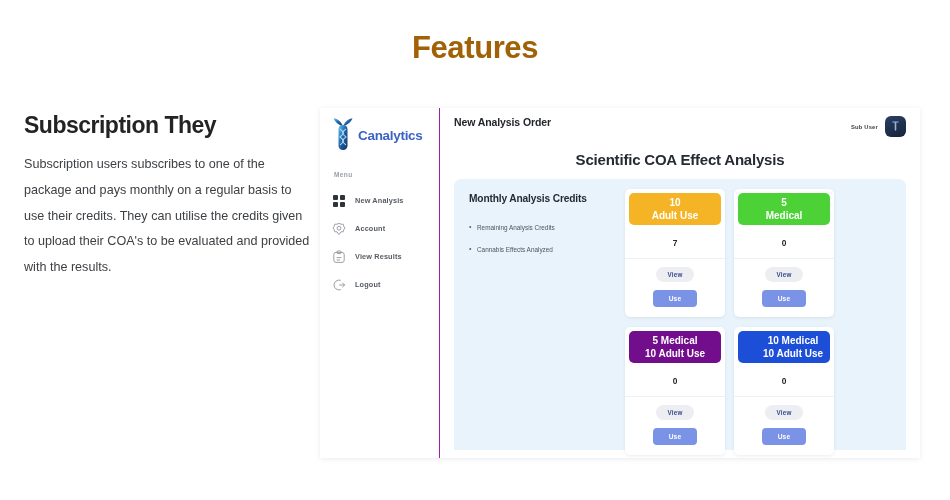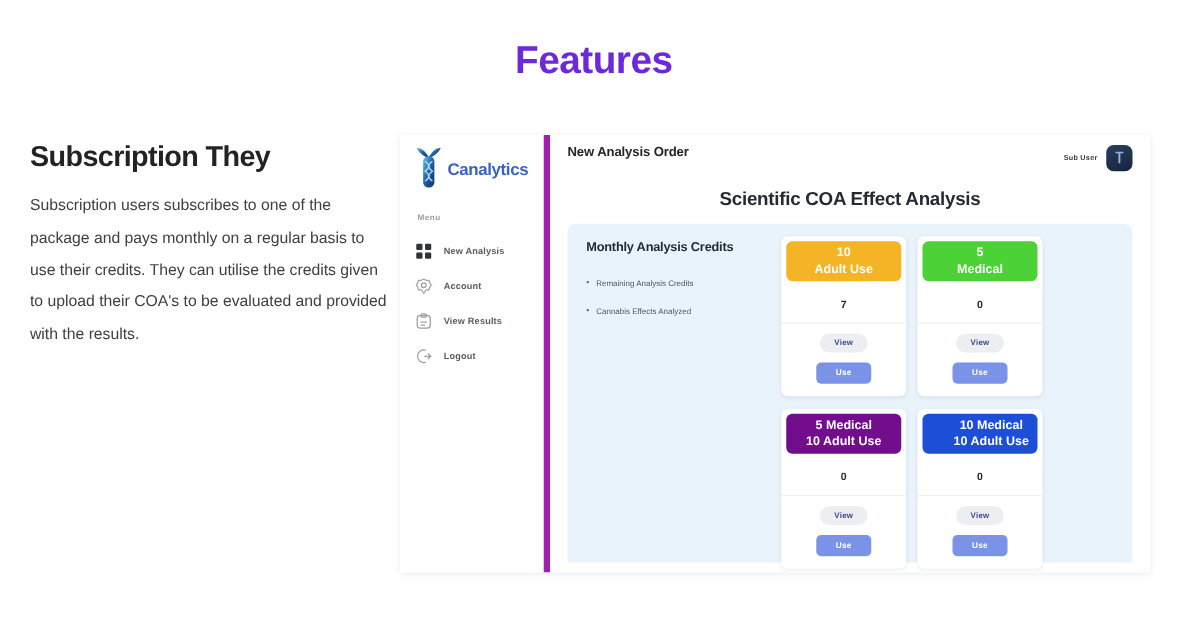--- a/index.html
+++ b/index.html
@@ -9,21 +9,21 @@
     font-family: "Liberation Sans", sans-serif;
     overflow: hidden;
   }
   .page { position: relative; width: 950px; height: 500px; background:#fff; }
 
   
   .slide-title {
     position: absolute; top: 30px; left: 0; width: 950px;
     text-align: center;
     font-size: 31px; font-weight: 800; letter-spacing: -0.4px;
-    color: #6d28d9;
+    color: #a16207;
   }
 
   
   .left-col { position: absolute; left: 24px; top: 112px; width: 290px; }
   .left-heading {
     font-size: 23px; font-weight: 800; color: #232323;
     letter-spacing: -0.5px; margin-bottom: 13px;
   }
   .left-body {
     font-size: 12.6px; line-height: 2.05; color: #3d4044;
@@ -37,21 +37,21 @@
     background: #ffffff;
     box-shadow: 0 1px 5px rgba(40,60,90,.10);
     overflow: hidden;
     display: flex;
   }
 
   
   .sidebar {
     width: 120px; flex: 0 0 120px; height: 100%;
     background: #ffffff;
-    border-right: 5px solid #a21caf;
+    border-right: 1px solid #a21caf;
     padding: 9px 0 0 12px;
   }
   .brand { display: flex; align-items: center; gap: 4px; margin-bottom: 18px; }
   .brand-logo { width: 22px; height: 36px; position: relative; flex:0 0 22px;}
   .brand-name {
     font-size: 13.5px; font-weight: 800; color: #3b63c4;
     letter-spacing: -0.3px;
   }
   .menu-label {
     font-size: 6.5px; color: #9aa0a6; font-weight: 600;

